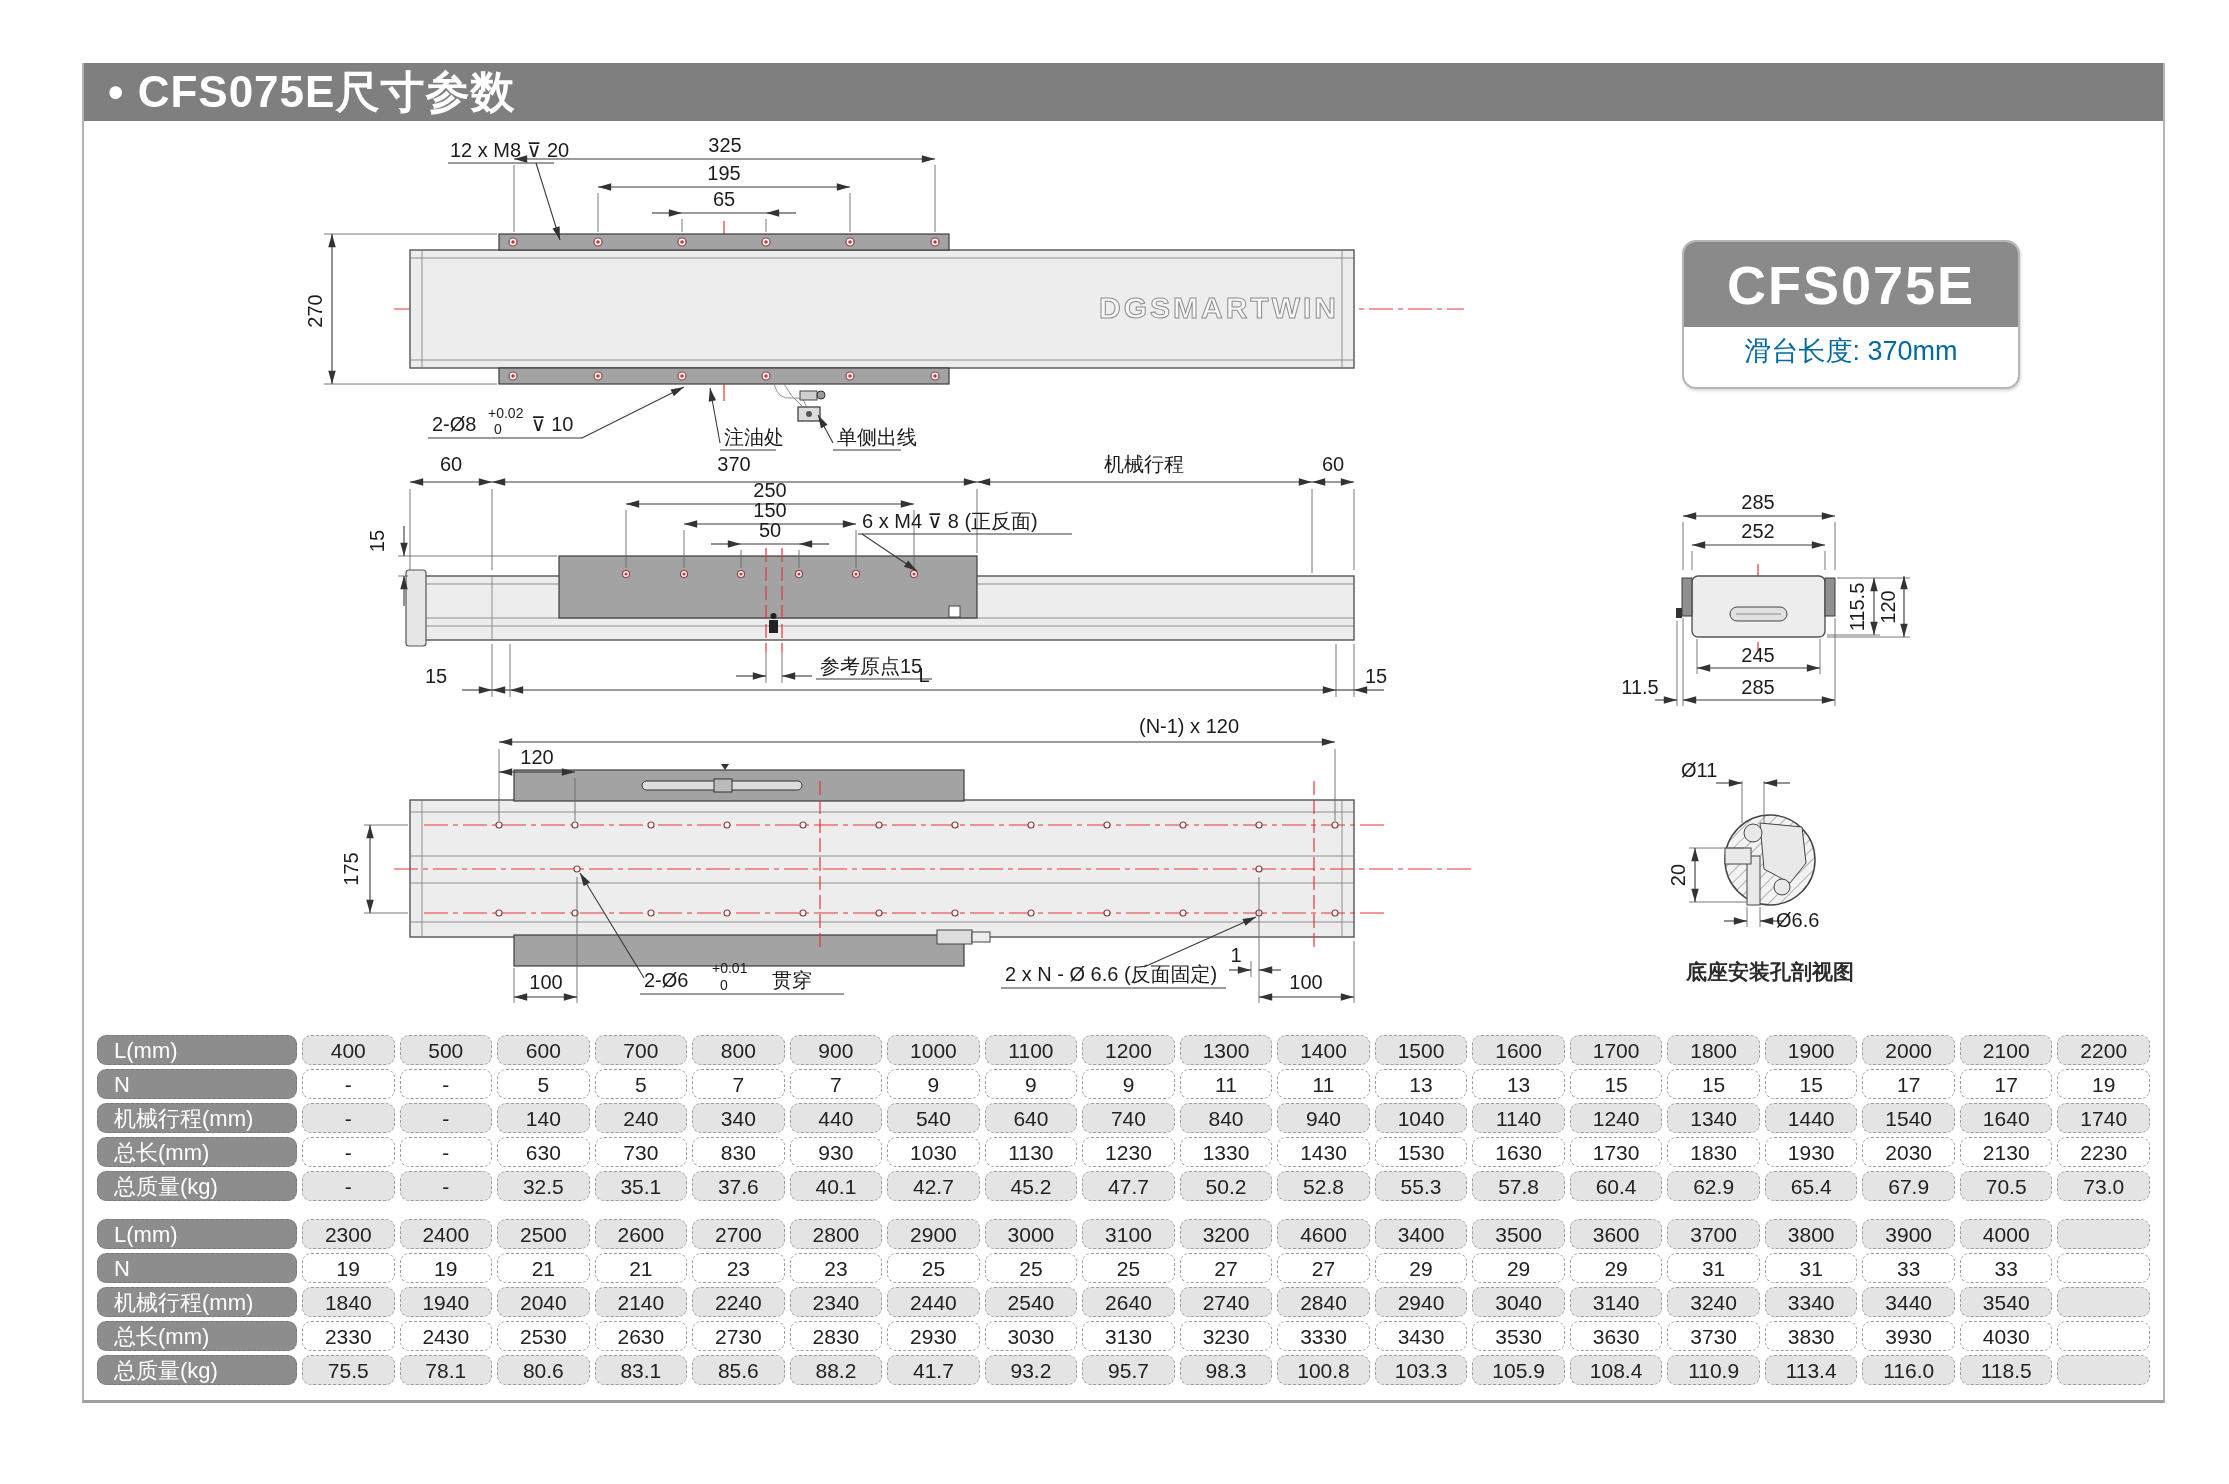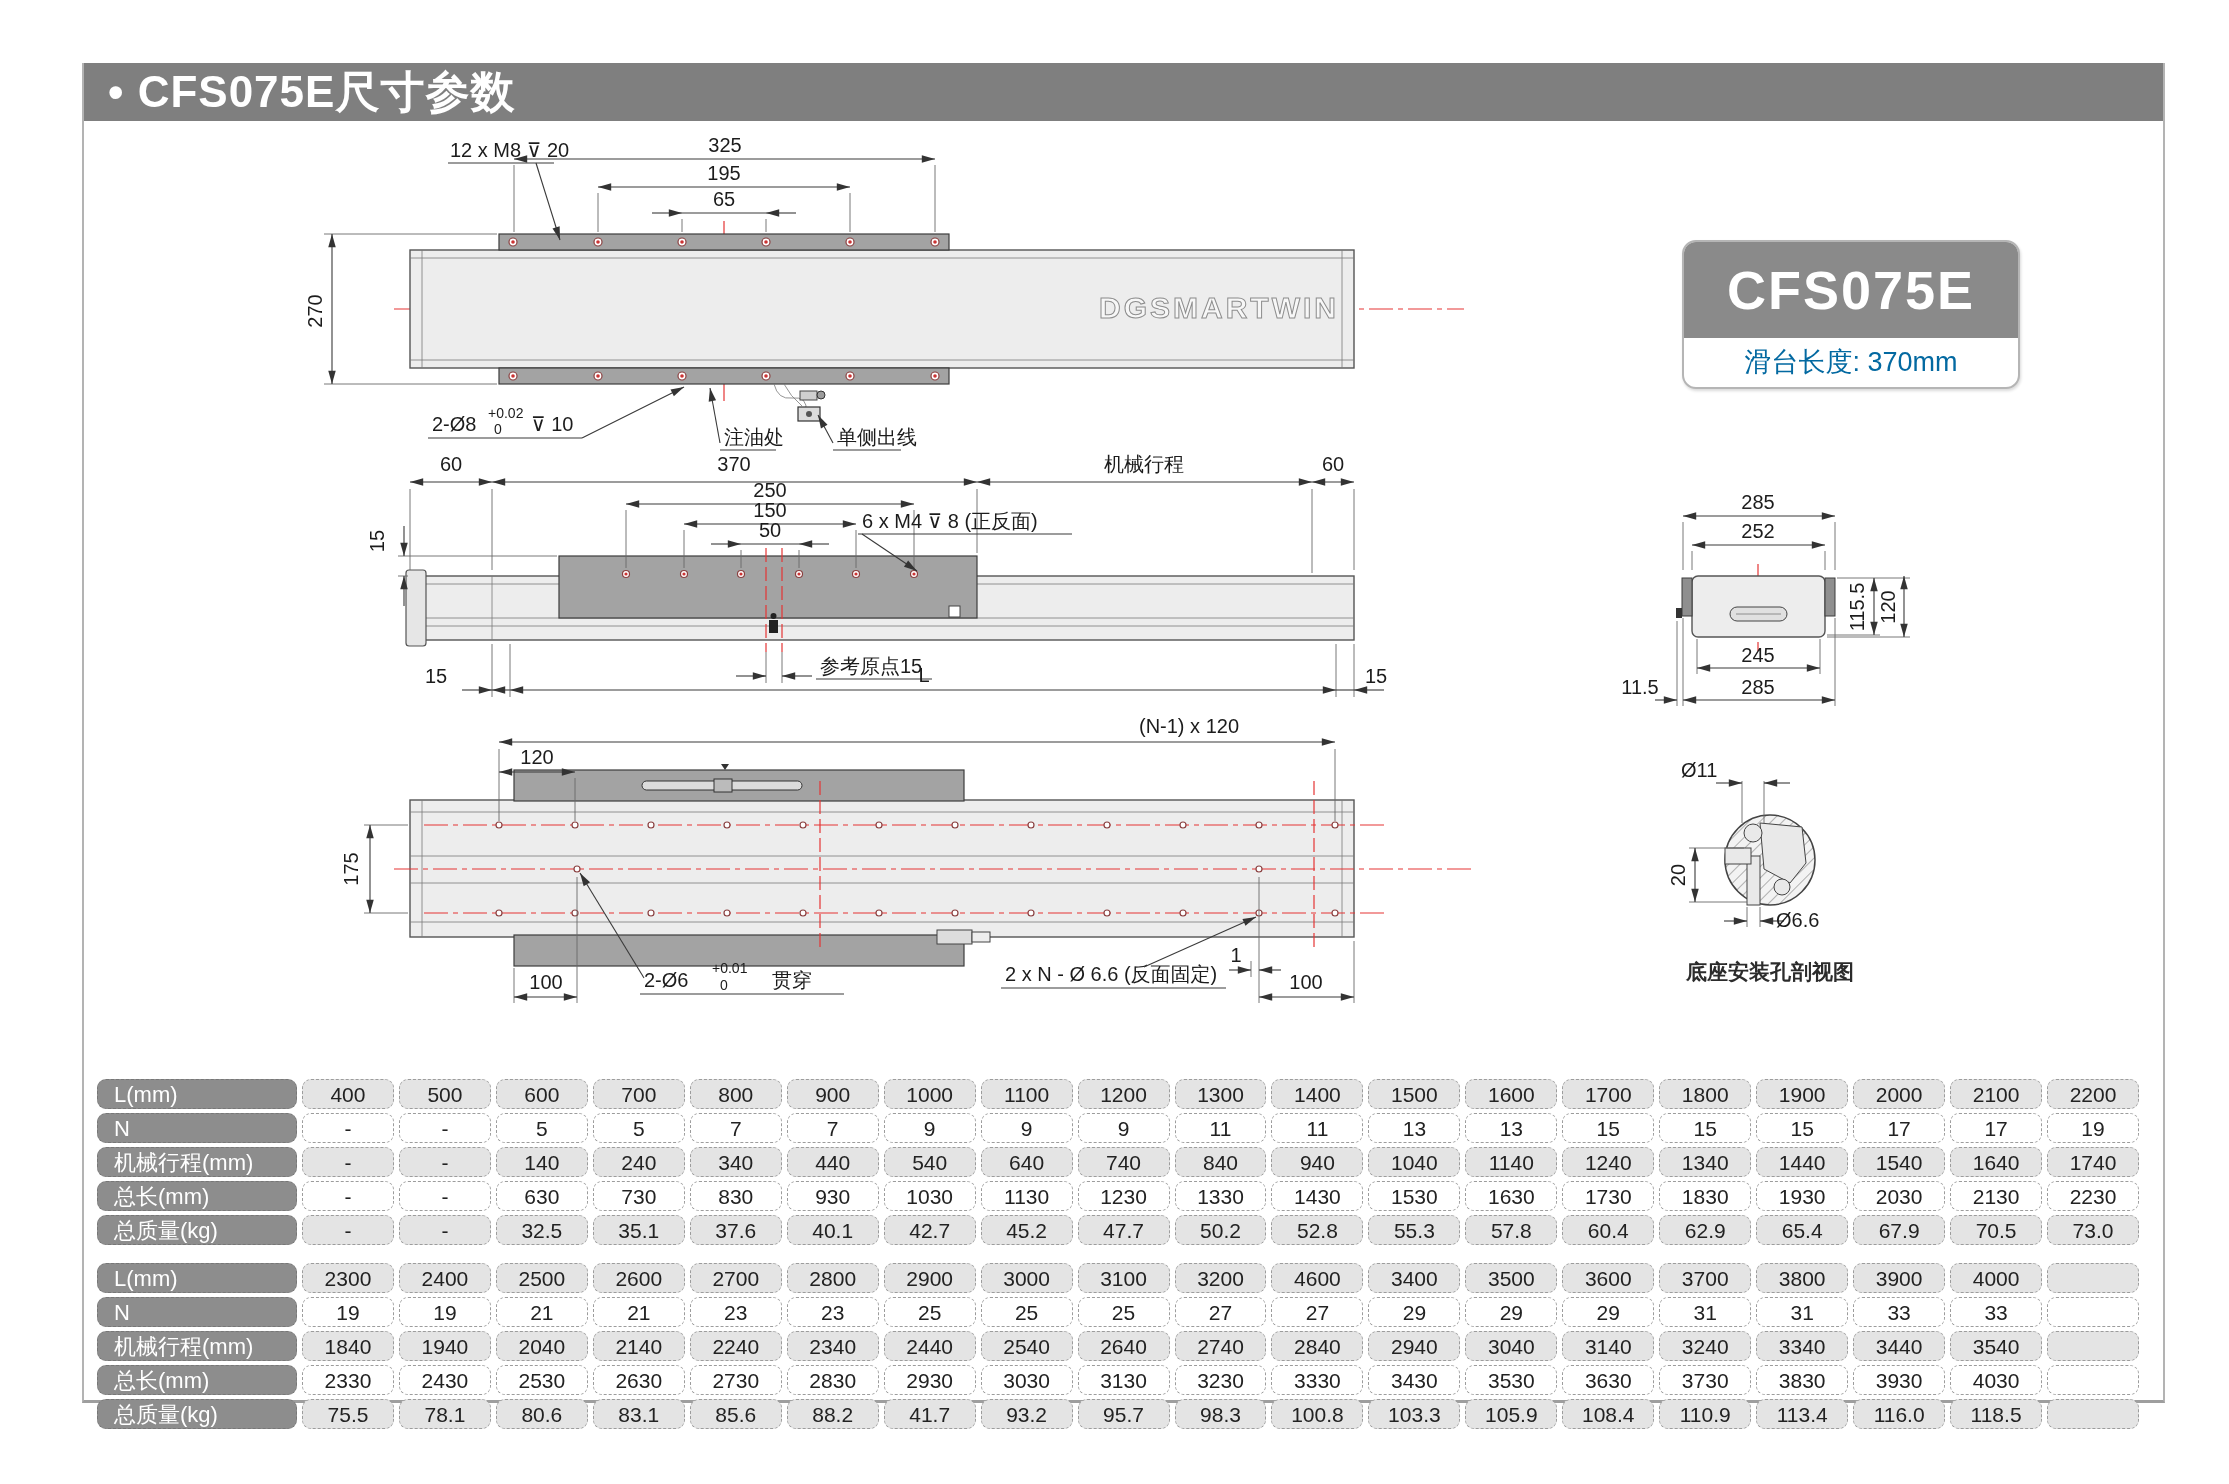--- a/index.html
+++ b/index.html
@@ -3,41 +3,41 @@
 <meta charset="utf-8">
 <style>
   html,body{margin:0;padding:0;width:2229px;height:1484px;background:#ffffff;
     font-family:"Liberation Sans","DejaVu Sans",sans-serif;overflow:hidden;}
   .frame{position:absolute;left:82px;top:63px;width:2083px;height:1340px;background:#fff;
     border-left:2px solid #b3b3b3;border-right:2px solid #b3b3b3;border-bottom:3px solid #9e9e9e;box-sizing:border-box;}
   .hdr{position:absolute;left:0;top:0;width:100%;height:58px;background:#7f7f7f;
     color:#fff;font-size:44px;font-weight:bold;line-height:58px;padding-left:24px;box-sizing:border-box;letter-spacing:1px;}
   .badge{position:absolute;left:1598px;top:177px;width:334px;height:145px;border:2px solid #b5b5b5;
     border-radius:14px;overflow:hidden;background:#fff;box-shadow:1px 2px 3px rgba(0,0,0,.15);}
-  .badge .top{height:96px;background:#8a8a8a;color:#fff;font-size:54px;font-weight:bold;
+  .badge .top{height:85px;background:#8a8a8a;color:#fff;font-size:54px;font-weight:bold;
     display:flex;align-items:center;justify-content:center;letter-spacing:2px;}
   .badge .bot{height:48px;color:#0369a1;font-size:27px;display:flex;align-items:center;justify-content:center;}
   svg.draw{position:absolute;left:0;top:58px;}
   svg text{font-family:"Liberation Sans","DejaVu Sans",sans-serif;font-size:20px;fill:#1c1c1c;}
   svg text.sm{font-size:14px;}
   svg text.cap{font-size:21px;font-weight:bold;fill:#2b2b2b;}
   svg text.logo{font-size:30px;font-weight:bold;fill:#f7f7f7;stroke:#8d8d8d;stroke-width:1;letter-spacing:3px;}
   .dim{stroke:#3a3a3a;stroke-width:1.1;fill:none;}
   .ext{stroke:#6a6a6a;stroke-width:0.9;}
   .bodyp{fill:#ededed;stroke:#555;stroke-width:1.4;}
   .cappart{fill:#e6e6e6;stroke:#555;stroke-width:1.2;}
   .dark{fill:#a3a3a3;stroke:#3d3d3d;stroke-width:1.2;}
   .dark2{fill:#8f8f8f;stroke:#3d3d3d;stroke-width:1;}
   .inner{stroke:#7a7a7a;stroke-width:0.8;fill:none;}
   .red{stroke:#e53535;stroke-width:1.2;fill:none;}
   .cdash{stroke-dasharray:24 5 5 5;}
   .hole{fill:#fff;stroke:#8a4040;stroke-width:1.2;}
   .dot{fill:#cc3333;}
   .lite{fill:#e9e9e9;stroke:#444;stroke-width:1;}
-  .tables{position:absolute;left:13px;top:972px;right:24px;margin-top:44px;}
+  .tables{position:absolute;left:13px;top:972px;right:13px;}
   .param-table{display:grid;grid-template-columns:200px repeat(19,1fr);gap:4px 5px;}
   .param-table + .param-table{margin-top:18px;}
   .cell{height:30px;line-height:30px;border-radius:9px;text-align:center;font-size:21px;color:#222;
     border:1px dashed #9c9c9c;box-sizing:border-box;overflow:hidden;}
   .cell.label{background:#8d8d8d;color:#fff;text-align:left;padding-left:16px;border:1px dashed #777;font-size:22px;}
   .cell.shade{background:#e4e4e4;}
   .cell.plain{background:#ffffff;}
 </style>
 </head>
 <body>

